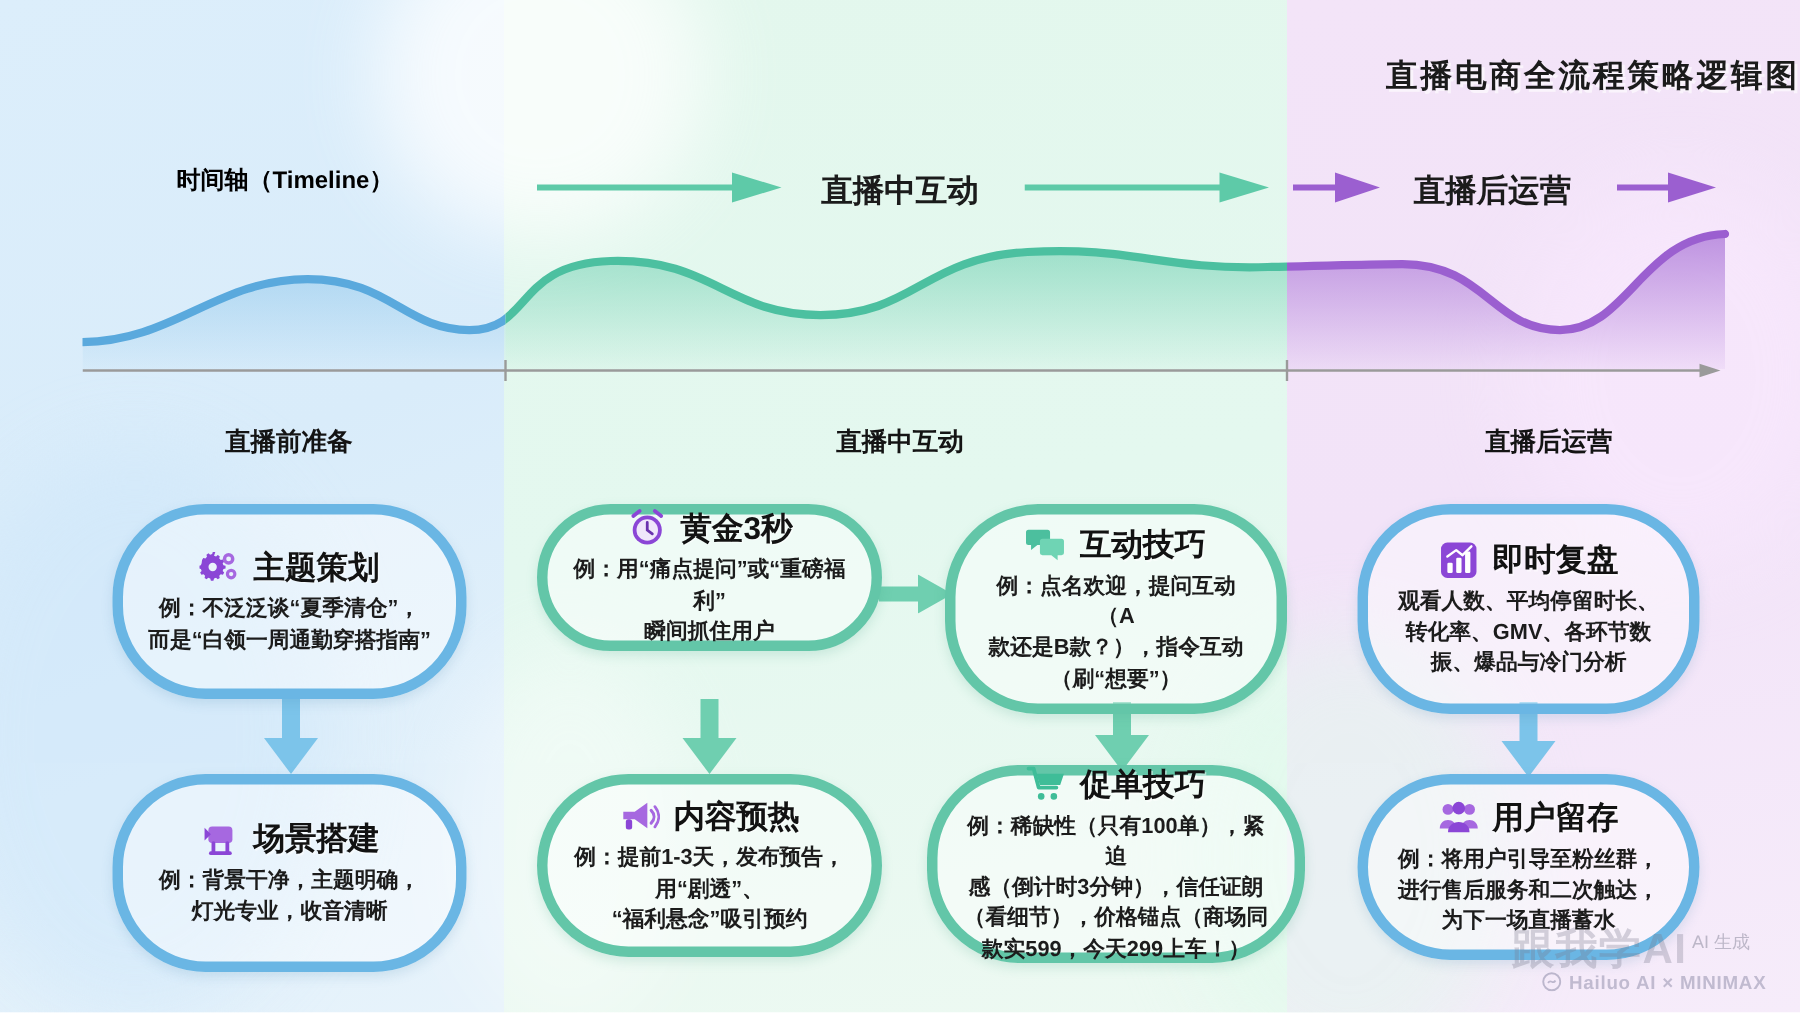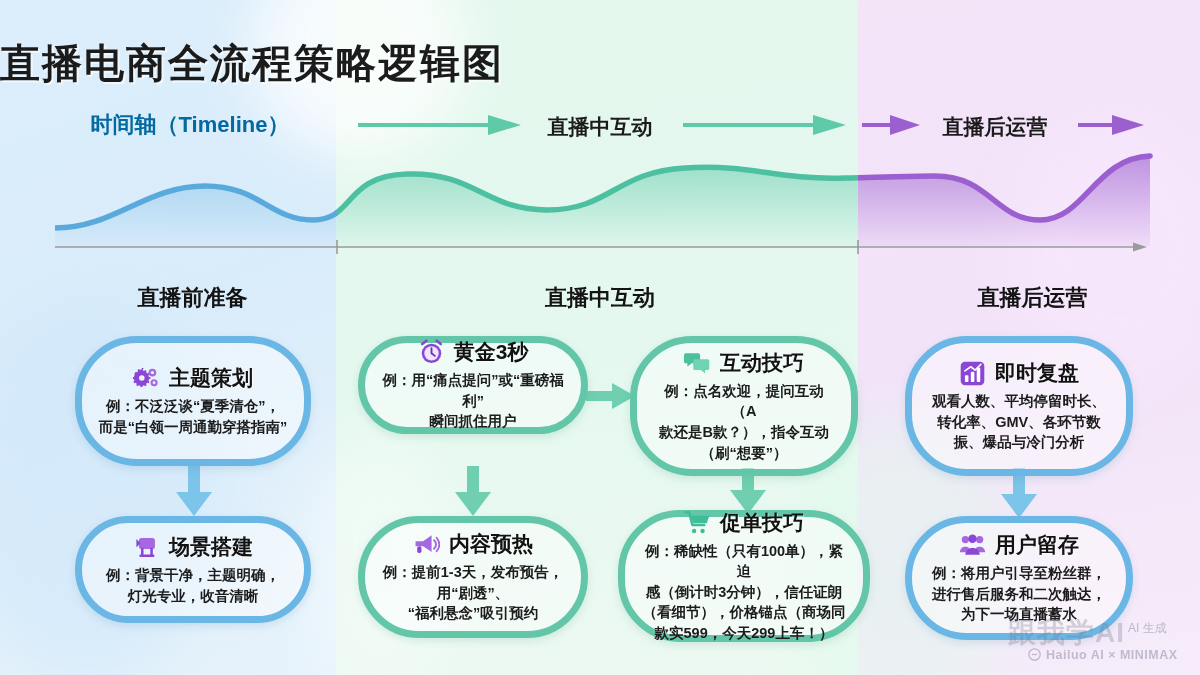--- a/index.html
+++ b/index.html
@@ -21,42 +21,42 @@
   
   .blob{position:absolute;border-radius:50%;filter:blur(26px);opacity:.55;}
   .blob1{left:-40px;top:300px;width:260px;height:380px;background:#cfe7fa;}
   .blob2{left:250px;top:-60px;width:220px;height:220px;background:#ffffff;opacity:.75;}
   .blob3{left:790px;top:420px;width:220px;height:300px;background:#ddfaea;opacity:.45;}
   .blob4{left:300px;top:430px;width:160px;height:260px;background:#ffffff;opacity:.35;}
   .blob5{left:1010px;top:120px;width:220px;height:260px;background:#fbeaff;opacity:.5;}
 
   
   .main-title{
-    position:absolute;left:0;top:36px;width:1200px;text-align:left;
-    font-size:40px;font-weight:bold;color:#1b1b1b;letter-spacing:2px;
+    position:absolute;left:0;top:36px;width:1200px;text-align:right;
+    font-size:21px;font-weight:bold;color:#1b1b1b;letter-spacing:2px;
     text-shadow:2px 2px 0 rgba(255,255,255,.6);
   }
   .timeline-label{
     position:absolute;left:60px;top:110px;width:260px;text-align:center;
-    font-size:22px;font-weight:bold;color:#0369a1;
+    font-size:16px;font-weight:bold;color:#000000;
   }
   .phase-label{
     position:absolute;font-size:21px;font-weight:bold;color:#1b1b1b;
     text-align:center;white-space:nowrap;
   }
   .phase-live{left:525px;top:113px;width:150px;}
   .phase-after{left:920px;top:113px;width:150px;}
   .arrow-svg{position:absolute;}
 
   
   #wave{position:absolute;left:55px;top:140px;}
 
   
   .col-head{
-    position:absolute;font-size:22px;font-weight:bold;color:#141414;
+    position:absolute;font-size:17px;font-weight:bold;color:#141414;
     text-align:center;white-space:nowrap;
   }
   .ch1{left:60px;top:283px;width:265px;}
   .ch2{left:420px;top:283px;width:360px;}
   .ch3{left:900px;top:283px;width:265px;}
 
   
   .card{
     position:absolute;box-sizing:border-box;
     border-radius:62px;
@@ -67,21 +67,21 @@
   .card.blue{border:7px solid #6ab6e4;box-shadow:0 3px 8px rgba(80,140,180,.18);}
   .card.green{border:7px solid #63c6a8;box-shadow:0 3px 8px rgba(60,160,130,.18);}
   .card-title-row{display:flex;align-items:center;justify-content:center;gap:9px;margin-bottom:4px;}
   .card-title{font-size:21px;font-weight:bold;color:#121212;white-space:nowrap;
               text-shadow:1px 1px 0 rgba(255,255,255,.5);}
   .card-icon{width:27px;height:27px;flex:0 0 auto;display:block;}
   .card-body{font-size:14.5px;line-height:1.42;color:#1c1c1c;text-align:center;font-weight:600;}
 
   
   #card-theme   {left:75px; top:336px;width:236px;height:130px;}
-  #card-scene   {left:75px; top:516px;width:236px;height:107px;}
+  #card-scene   {left:75px; top:516px;width:236px;height:132px;}
   #card-golden  {left:358px;top:336px;width:230px;height:98px;}
   #card-preheat {left:358px;top:516px;width:230px;height:122px;}
   #card-inter   {left:630px;top:336px;width:228px;height:140px;}
   #card-order   {left:618px;top:510px;width:252px;height:132px;}
   #card-review  {left:905px;top:336px;width:228px;height:140px;}
   #card-retain  {left:905px;top:516px;width:228px;height:124px;}
 
   
   .conn{position:absolute;}
 

